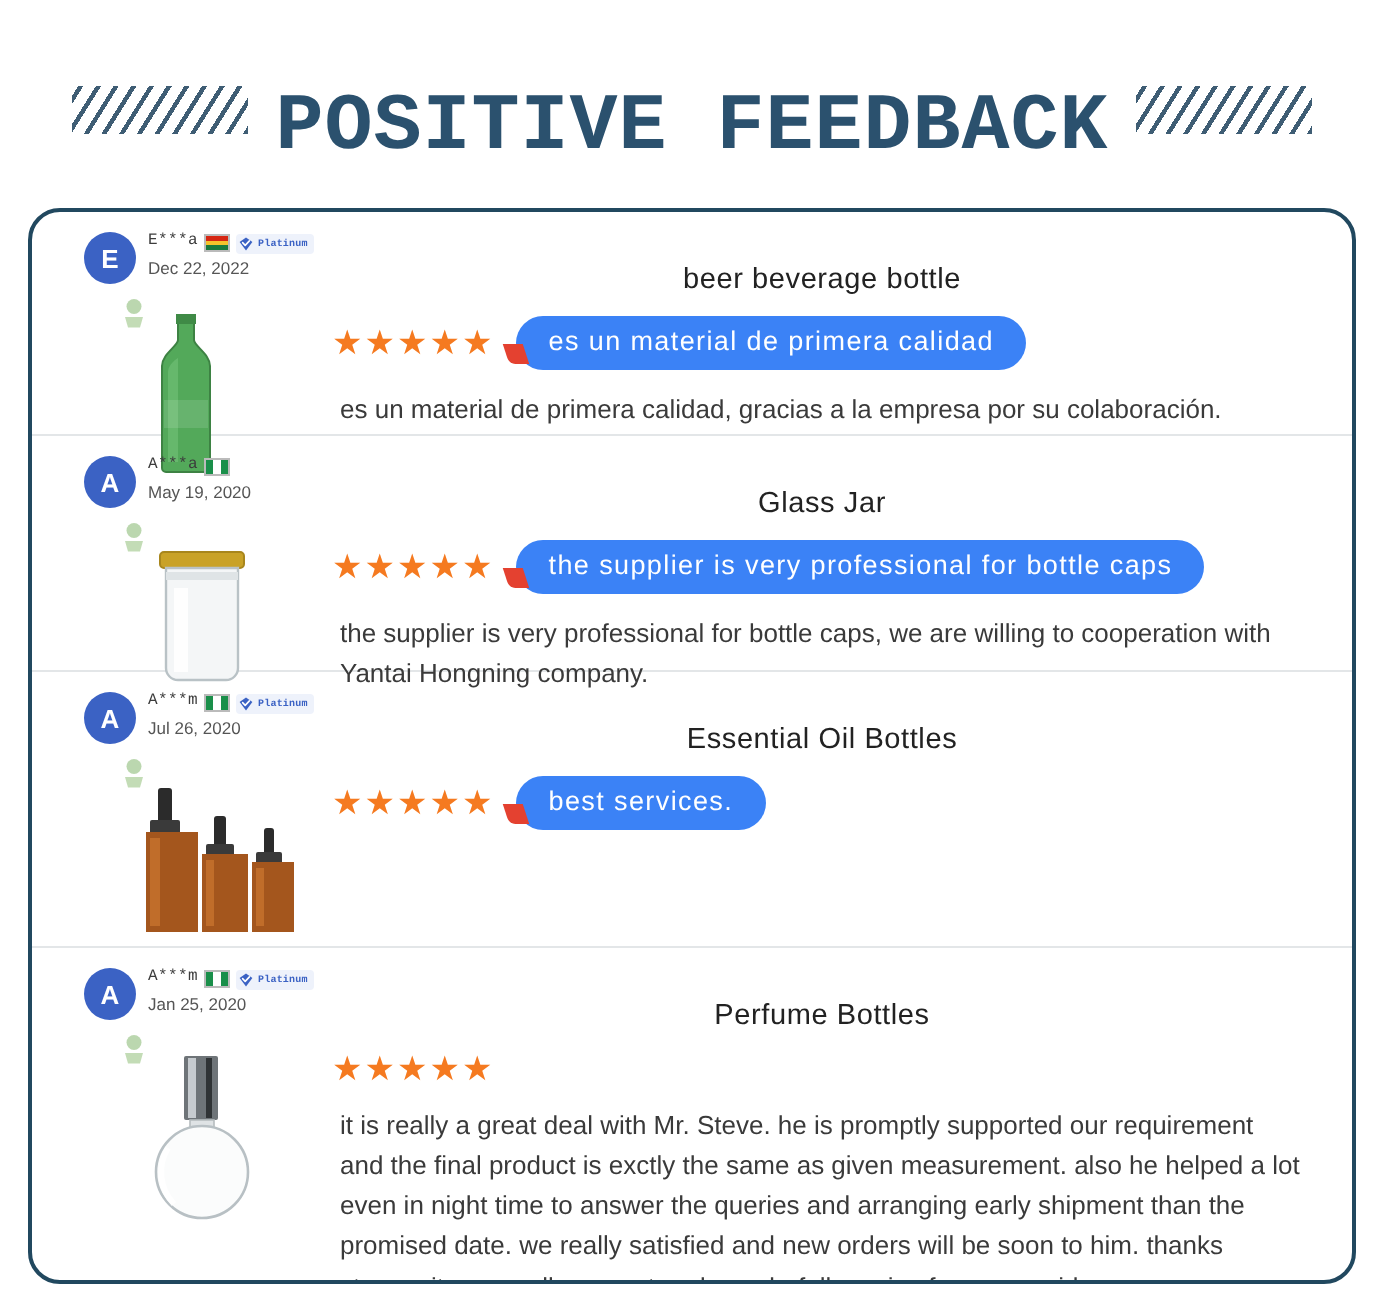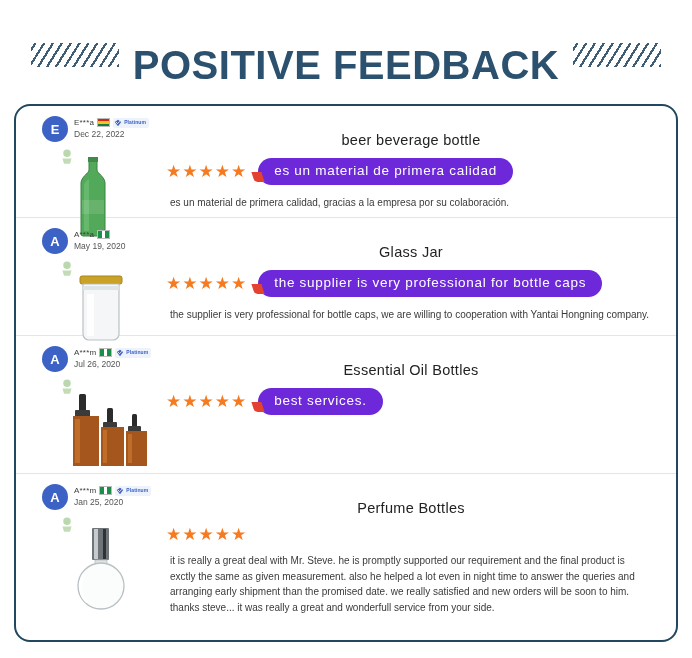--- a/index.html
+++ b/index.html
@@ -25,21 +25,21 @@
     width: 88px;
     height: 24px;
     background-image: repeating-linear-gradient(
       -58deg,
       #2e4f68 0px, #2e4f68 2.2px,
       transparent 2.2px, transparent 7.5px
     );
     opacity: .92;
   }
   .page-title {
-    font-family: Liberation Sans, sans-serif;
+    font-family: Liberation Mono, monospace;
     font-weight: 700;
     font-size: 40px;
     letter-spacing: 0.5px;
     color: #2b516e;
     white-space: nowrap;
     line-height: 1;
     margin-top: 20px;
   }
 
   
@@ -83,23 +83,23 @@
     font-size: 13px;
     font-weight: 700;
     display: flex;
     align-items: center;
     justify-content: center;
     line-height: 1;
   }
   .user-meta { padding-top: 1px; }
   .user-name-line {
     display: flex;
-    align-items: center;
     gap: 3px;
     height: 11px;
+    font-family: Liberation Mono, monospace;
   }
   .user-name {
     font-size: 8px;
     color: #3c3c3c;
     letter-spacing: .2px;
     line-height: 1;
   }
   .flag {
     width: 13px; height: 9px;
     display: inline-block;
@@ -185,42 +185,42 @@
     gap: 1px;
     flex: 0 0 auto;
   }
   .star {
     color: #f57a20;
     font-size: 17px;
     line-height: 1;
   }
   .bubble {
     position: relative;
-    background: #6d28d9;
+    background: #3b82f6;
     color: #fff;
     border-radius: 14px;
     padding: 5px 16px 6px 16px;
     font-size: 13.5px;
     letter-spacing: .7px;
     white-space: nowrap;
     line-height: 1.2;
   }
   .bubble::after {
     content: "";
     position: absolute;
     left: -5px;
     bottom: 3px;
     width: 10px;
     height: 10px;
     background: #e44130;
     border-radius: 0 0 0 3px;
     transform: skewX(18deg);
   }
   .review-body {
-    font-size: 10px;
+    font-size: 13px;
     color: #3a3a3a;
     line-height: 1.55;
     padding-left: 4px;
     padding-right: 6px;
   }
 
   
   .row-1 { height: 112px; }
   .row-2 { height: 118px; }
   .row-3 { height: 138px; }

